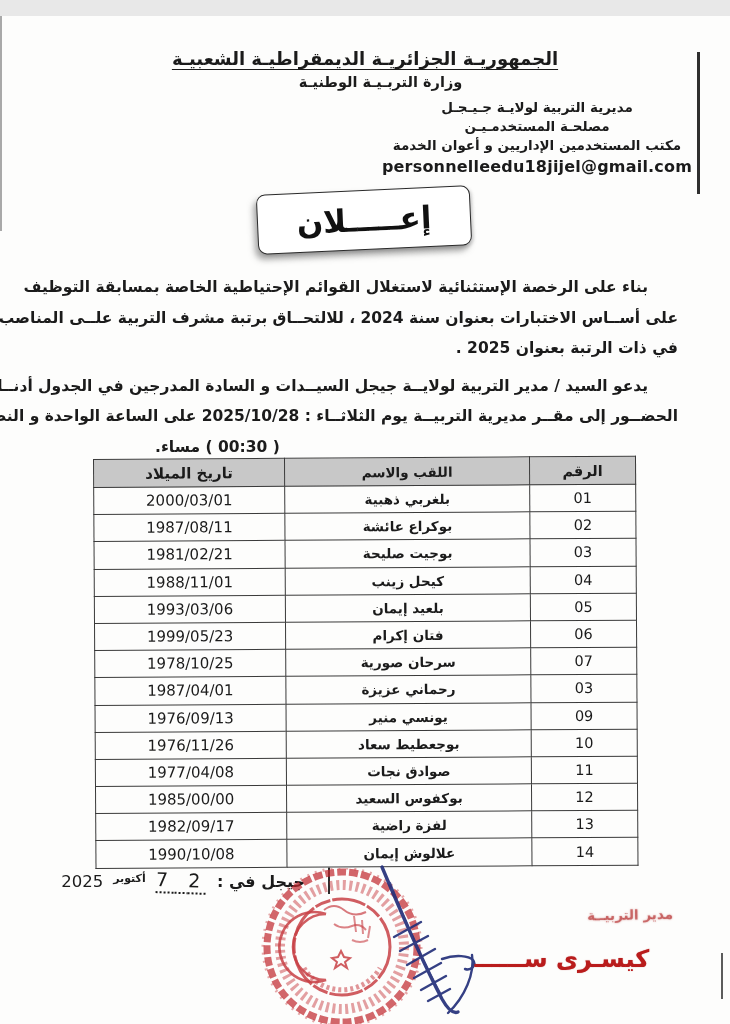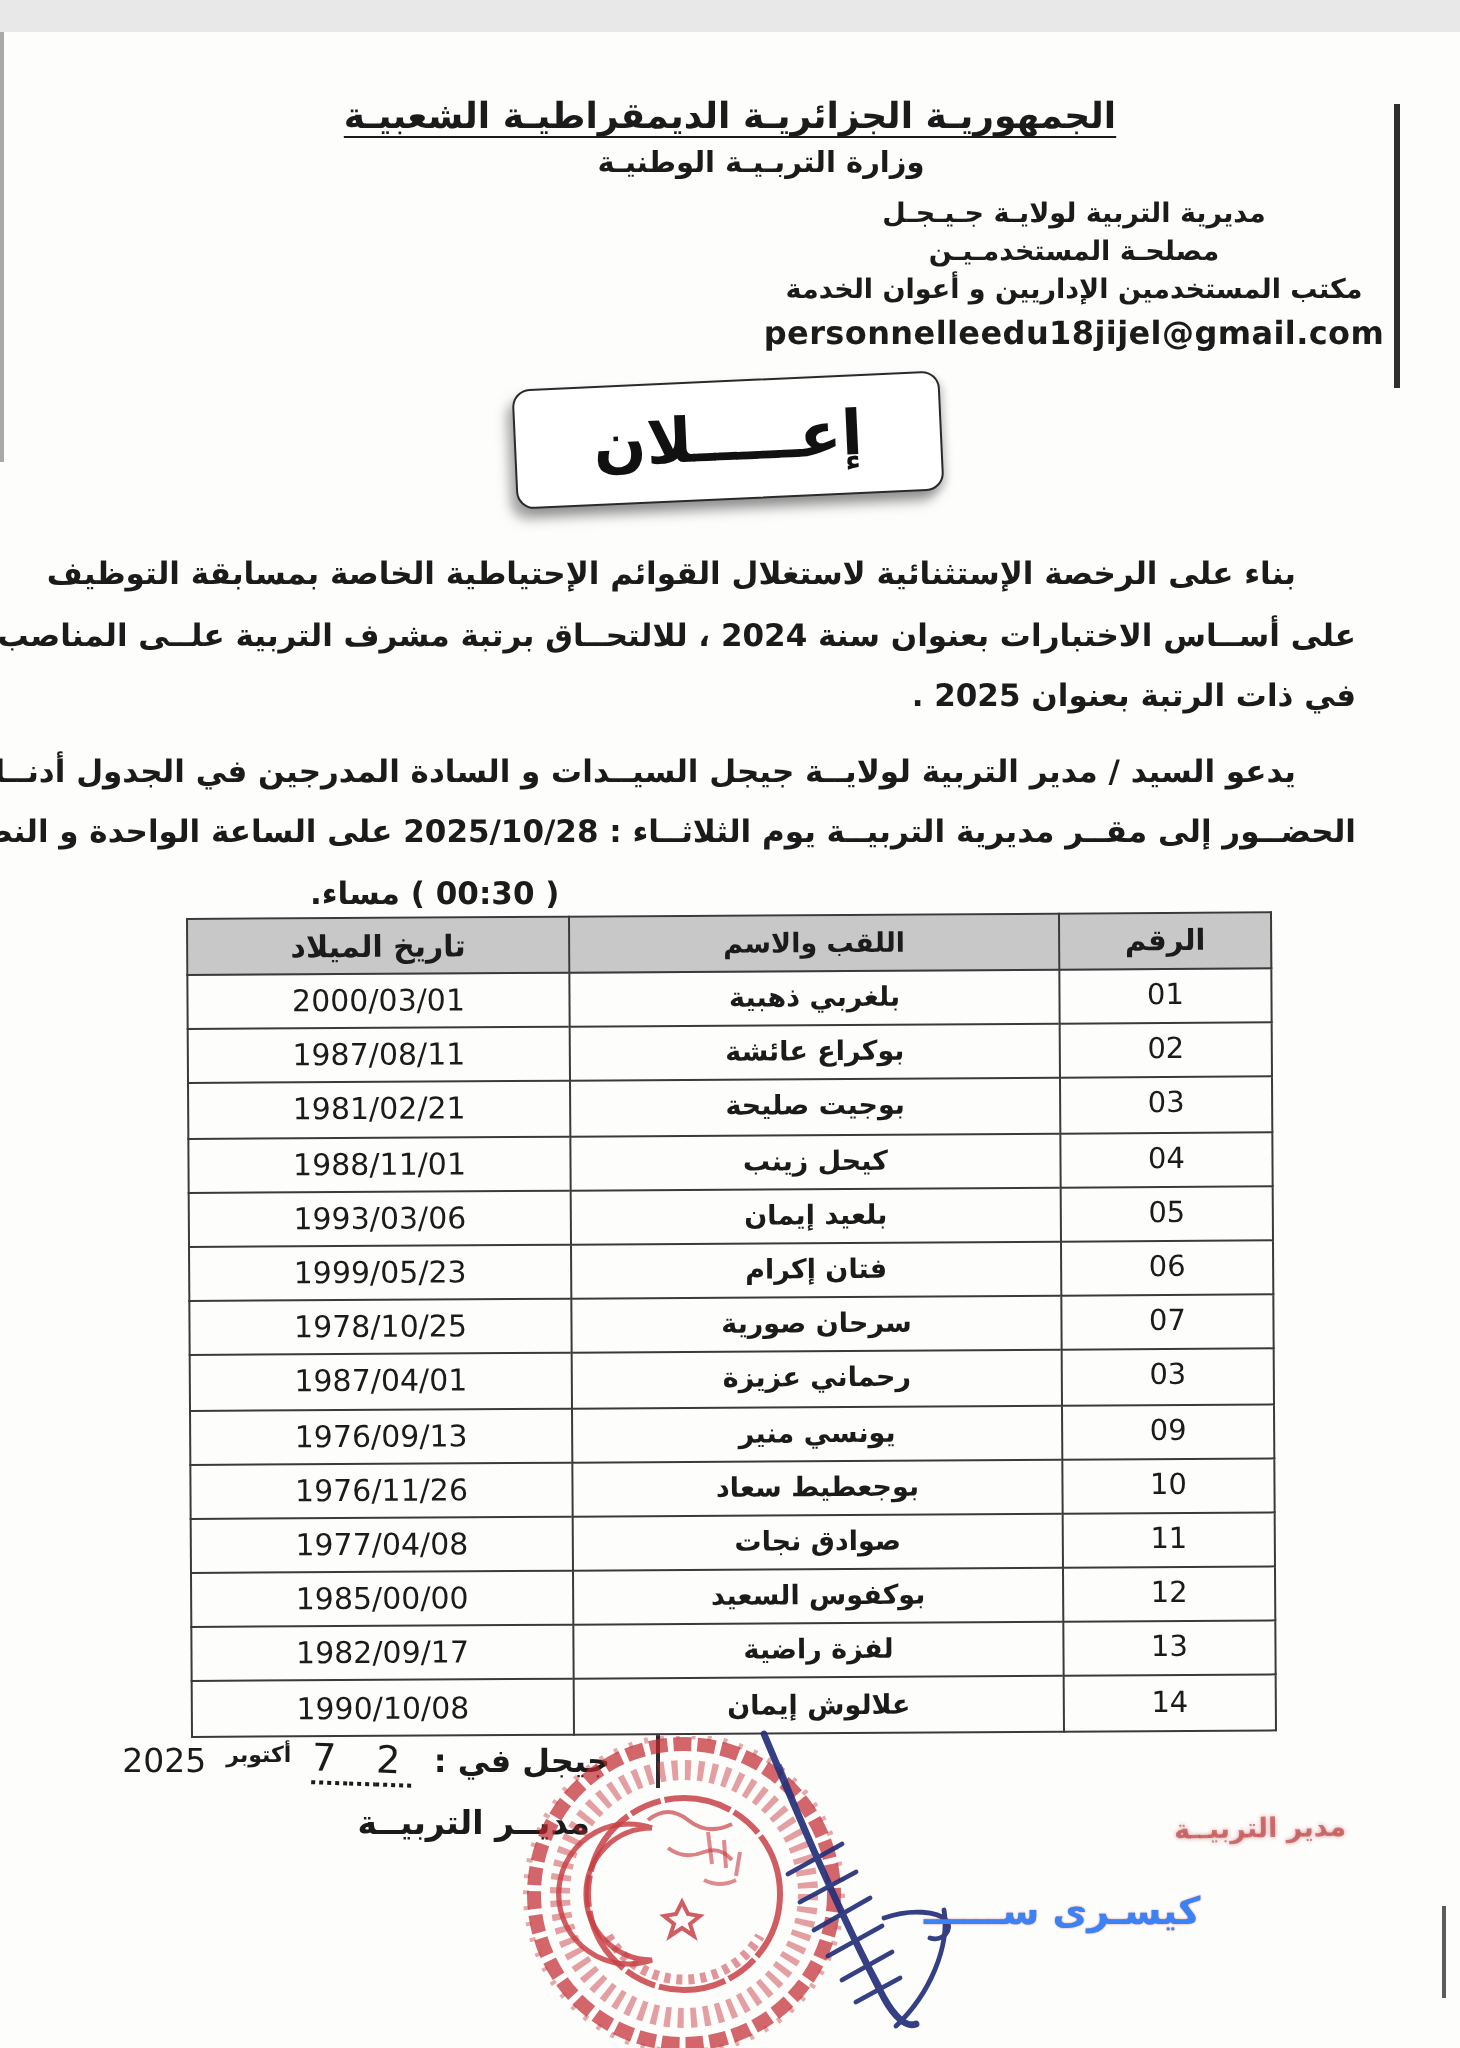--- a/index.html
+++ b/index.html
@@ -63,22 +63,22 @@
 
   .stamp-wrap{position:absolute;left:240px;top:852px;width:205px;height:158px;}
   .sig-wrap{position:absolute;left:330px;top:845px;width:190px;height:168px;}
 
   .stamp-title-red{
     position:absolute;left:538px;top:891px;width:135px;direction:rtl;text-align:right;
     color:rgba(178,36,36,.55);font-size:13.5px;font-weight:bold;transform:rotate(-1deg);
     text-shadow:0 0 2px rgba(178,36,36,.45);white-space:nowrap;
   }
   .stamp-name-red{
-    position:absolute;left:462px;top:929px;width:200px;direction:rtl;text-align:left;
-    color:#3b82f6;font-size:19px;font-weight:bold;white-space:nowrap;
+    position:absolute;left:462px;top:929px;width:200px;direction:rtl;text-align:center;
+    color:#b91c1c;font-size:24px;font-weight:bold;white-space:nowrap;
     text-shadow:0 0 1px rgba(178,31,31,.6);
   }
 </style>
 </head>
 <body>
 
 <div class="page">
 
   <div class="edge-left"></div>
   <div class="edge-right-top"></div>
@@ -194,23 +194,20 @@
         </tbody>
     </table>
   </div>
 
   <div class="footer-date">
     <span class="place">جيجل في :</span>
     <span class="day">2 7</span>
     <span class="month">أكتوبر</span>
     <span class="year">2025</span>
   </div>
-  <div class="signatory">
-    <span>مديــر التربيــة</span>
-  </div>
 
   <div class="stamp-wrap">
     <svg width="205" height="158" viewBox="0 0 205 158">
       <g stroke="#c1272d" fill="none" opacity="0.88">
         <circle cx="102" cy="79" r="79" stroke-width="3" stroke-dasharray="2 6" opacity="0.45"></circle>
         <circle cx="102" cy="79" r="75" stroke-width="7" stroke-dasharray="9 3" opacity="0.8"></circle>
         <circle cx="102" cy="79" r="62" stroke-width="10" stroke-dasharray="3 3.5" opacity="0.5"></circle>
         <circle cx="102" cy="79" r="48" stroke-width="3" stroke-dasharray="34 2 16 2" opacity="0.85"></circle>
 
         <path d="M 86,46 A 35,35 0 1 0 86,112 A 28,28 0 1 1 86,46" stroke-width="2.6" opacity="0.85"></path>

